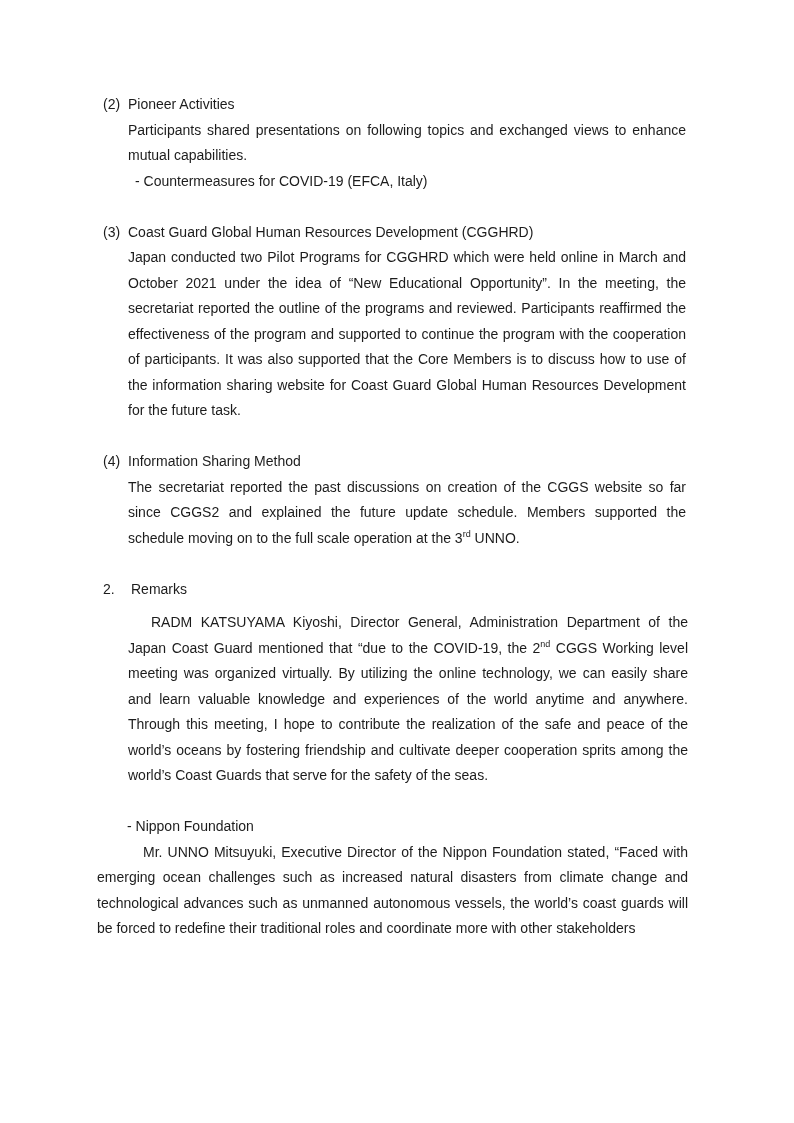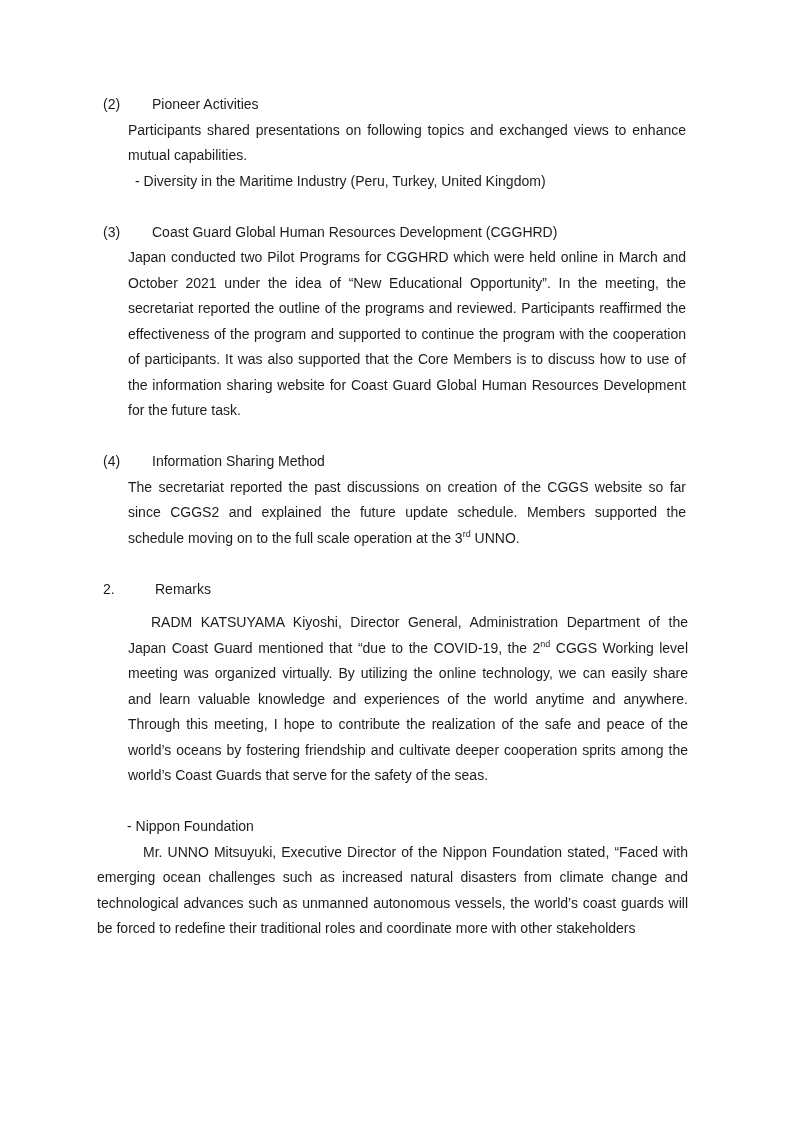--- a/index.html
+++ b/index.html
@@ -19,21 +19,21 @@
     line-height: 25.5px;
     color: #1c1c1c;
     overflow: hidden;
   }
   .doc-section { margin: 0; }
   .section-gap { margin-top: 25.5px; }
 
   .heading-row { display: flex; }
   .heading-num { flex: 0 0 25px; }
   .heading-num.wide { flex: 0 0 28px; }
-  .heading-title { flex: 1; margin-left: 24px; }
+  .heading-title { flex: 1; }
 
   .body-para {
     margin: 0 2px 0 25px;
     text-align: justify;
   }
   .bullet-line {
     margin-left: 32px;
     white-space: nowrap;
   }
   .sub-bullet {
@@ -60,21 +60,21 @@
 <body>
 
 <div class="page">
 
   <section class="doc-section">
     <div class="heading-row">
       <span class="heading-num">(2)</span>
       <span class="heading-title">Pioneer Activities</span>
     </div>
     <p class="body-para">Participants shared presentations on following topics and exchanged views to enhance mutual capabilities.</p>
-    <div class="bullet-line">- Diversity in the Maritime Industry (Peru, Turkey, United Kingdom)</div>
+    <div class="bullet-line">- Countermeasures for COVID-19 (EFCA, Italy)</div>
   </section>
 
   <section class="doc-section section-gap">
     <div class="heading-row">
       <span class="heading-num">(3)</span>
       <span class="heading-title">Coast Guard Global Human Resources Development (CGGHRD)</span>
     </div>
     <p class="body-para">Japan conducted two Pilot Programs for CGGHRD which were held online in March and October 2021 under the idea of “New Educational Opportunity”. In the meeting, the secretariat reported the outline of the programs and reviewed. Participants reaffirmed the effectiveness of the program and supported to continue the program with the cooperation of participants. It was also supported that the Core Members is to discuss how to use of the information sharing website for Coast Guard Global Human Resources Development for the future task.</p>
   </section>
 

